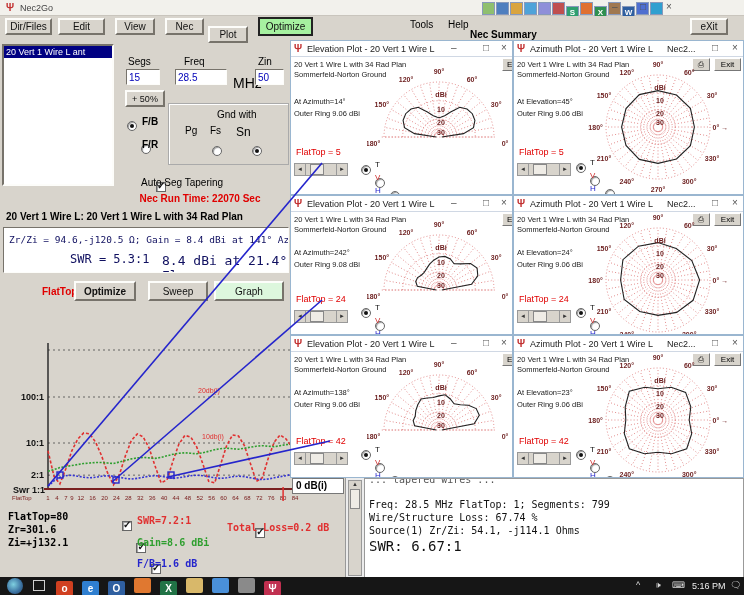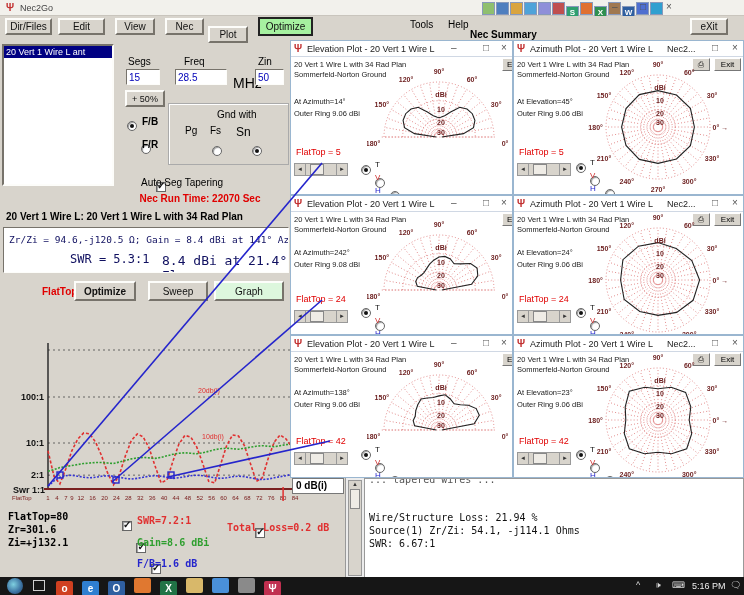--- a/index.html
+++ b/index.html
@@ -174,23 +174,24 @@
 <div class="abs" style="left:292px;top:478px;width:52px;height:16px;background:#fff;border:1px solid #777;font-size:10px;font-weight:bold;padding:1px 3px;z-index:5;">0 dB(i)</div>
 
 
 <div class="abs" style="left:345px;top:477px;width:399px;height:100px;background:#ececec;border-top:1px solid #999;border-left:1px solid #999;z-index:4;overflow:hidden;">
   <div class="abs" style="left:2px;top:2px;width:14px;height:96px;background:#d8d4cc;border:1px solid #999;">
     <div style="font-size:6px;text-align:center;color:#333;">▲</div>
     <div style="height:20px;background:#efece6;border:1px solid #888;margin:2px 1px;"></div>
   </div>
   <div class="abs" style="left:18px;top:0;width:380px;height:100px;background:#fff;border:1px solid #999;overflow:hidden;">
     <div class="mono" style="position:absolute;left:4px;top:-5px;font-size:10px;color:#555;">... tapered wires ...</div>
-    <div class="mono" style="position:absolute;left:4px;top:33px;font-size:10px;color:#111;">Wire/Structure Loss: 21.94 %</div>
+    <div class="mono" style="position:absolute;left:4px;top:20px;font-size:10px;color:#111;">Freq: 28.5 MHz FlatTop: 1; Segments: 799</div>
+    <div class="mono" style="position:absolute;left:4px;top:33px;font-size:10px;color:#111;">Wire/Structure Loss: 67.74 %</div>
     <div class="mono" style="position:absolute;left:4px;top:46px;font-size:10px;color:#111;">Source(1) Zr/Zi: 54.1, -j114.1 Ohms</div>
-    <div class="mono" style="position:absolute;left:4px;top:59px;font-size:10px;color:#111;"> SWR:  6.67:1</div>
+    <div class="mono" style="position:absolute;left:4px;top:59px;font-size:14px;color:#111;"> SWR:  6.67:1</div>
     <div class="mono" style="position:absolute;left:4px;top:97px;font-size:10px;color:#111;">F/B: 0.3 dB; 0.3 dB at 135° El</div>
   </div>
 </div>
 
 
 <div class="plotwin" style="left:290px;top:40px;width:223px;height:155px;">
   <div class="titlebar">
     <span class="abs appicon" style="left:3px;top:2px;">Ψ</span>
     <span class="abs" style="left:16px;top:3px;">Elevation Plot - 20 Vert 1 Wire L</span>
     <span class="abs winctl" style="left:160px;top:1px;">–</span>

